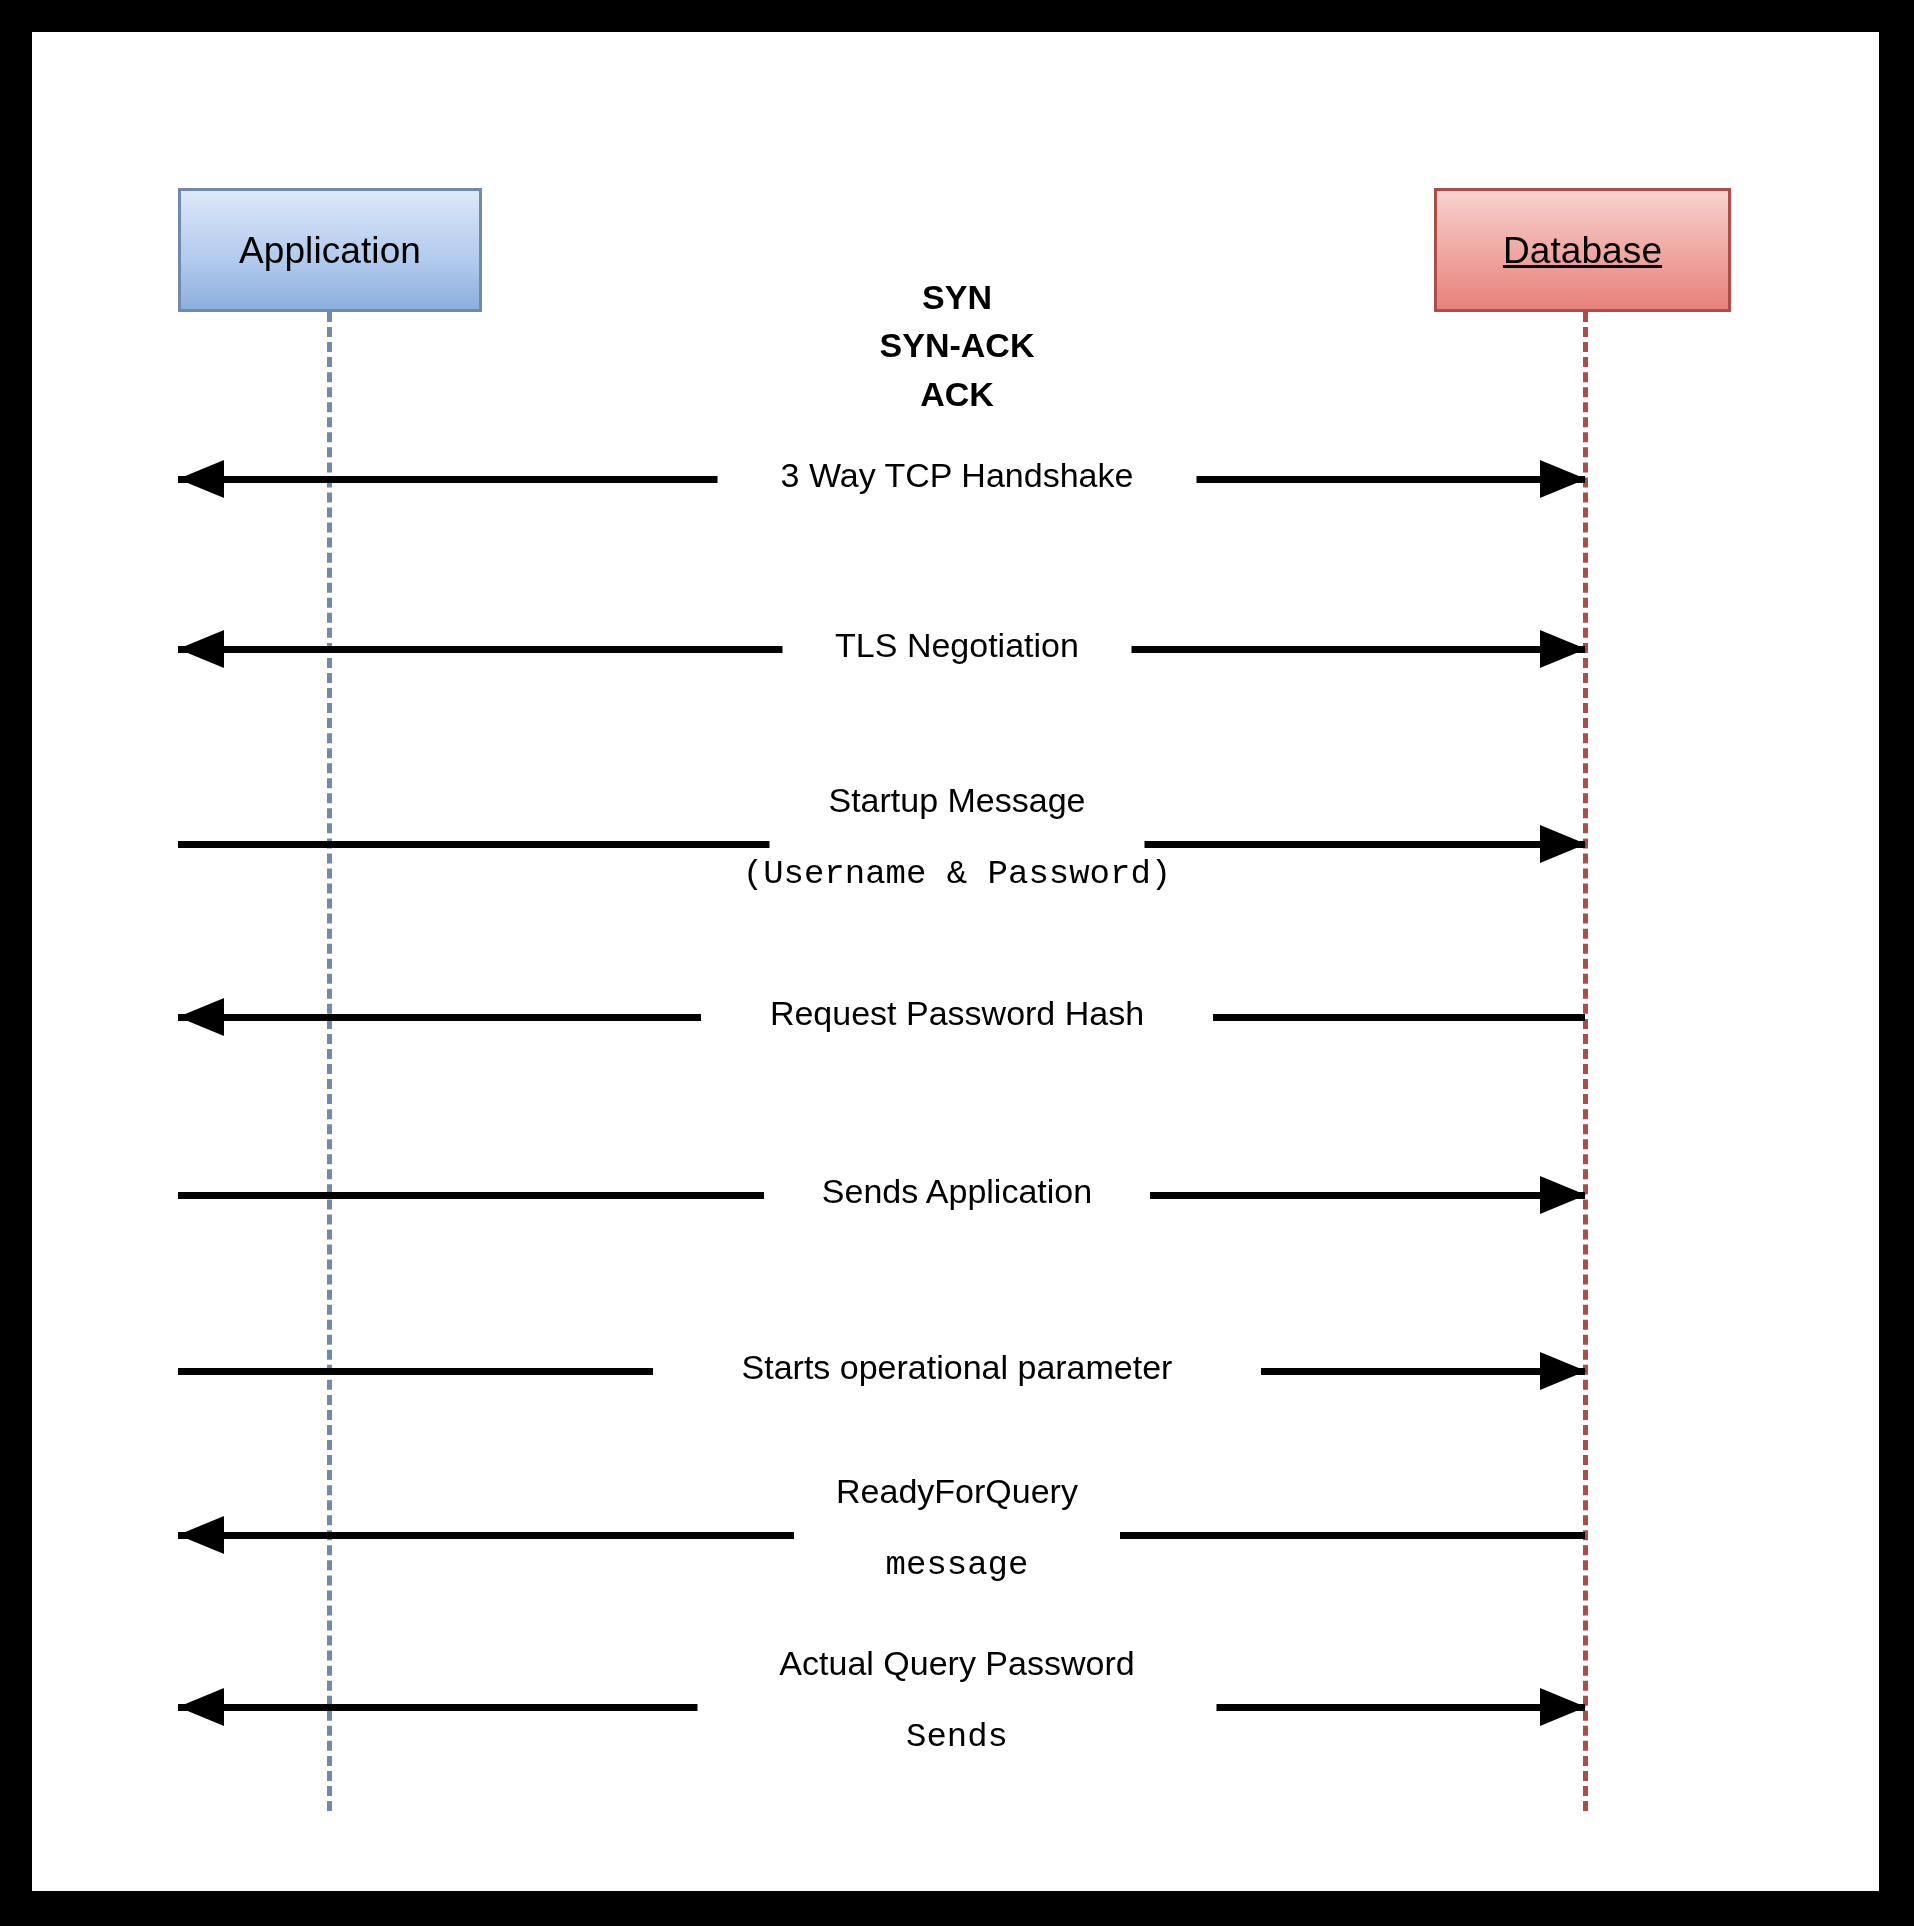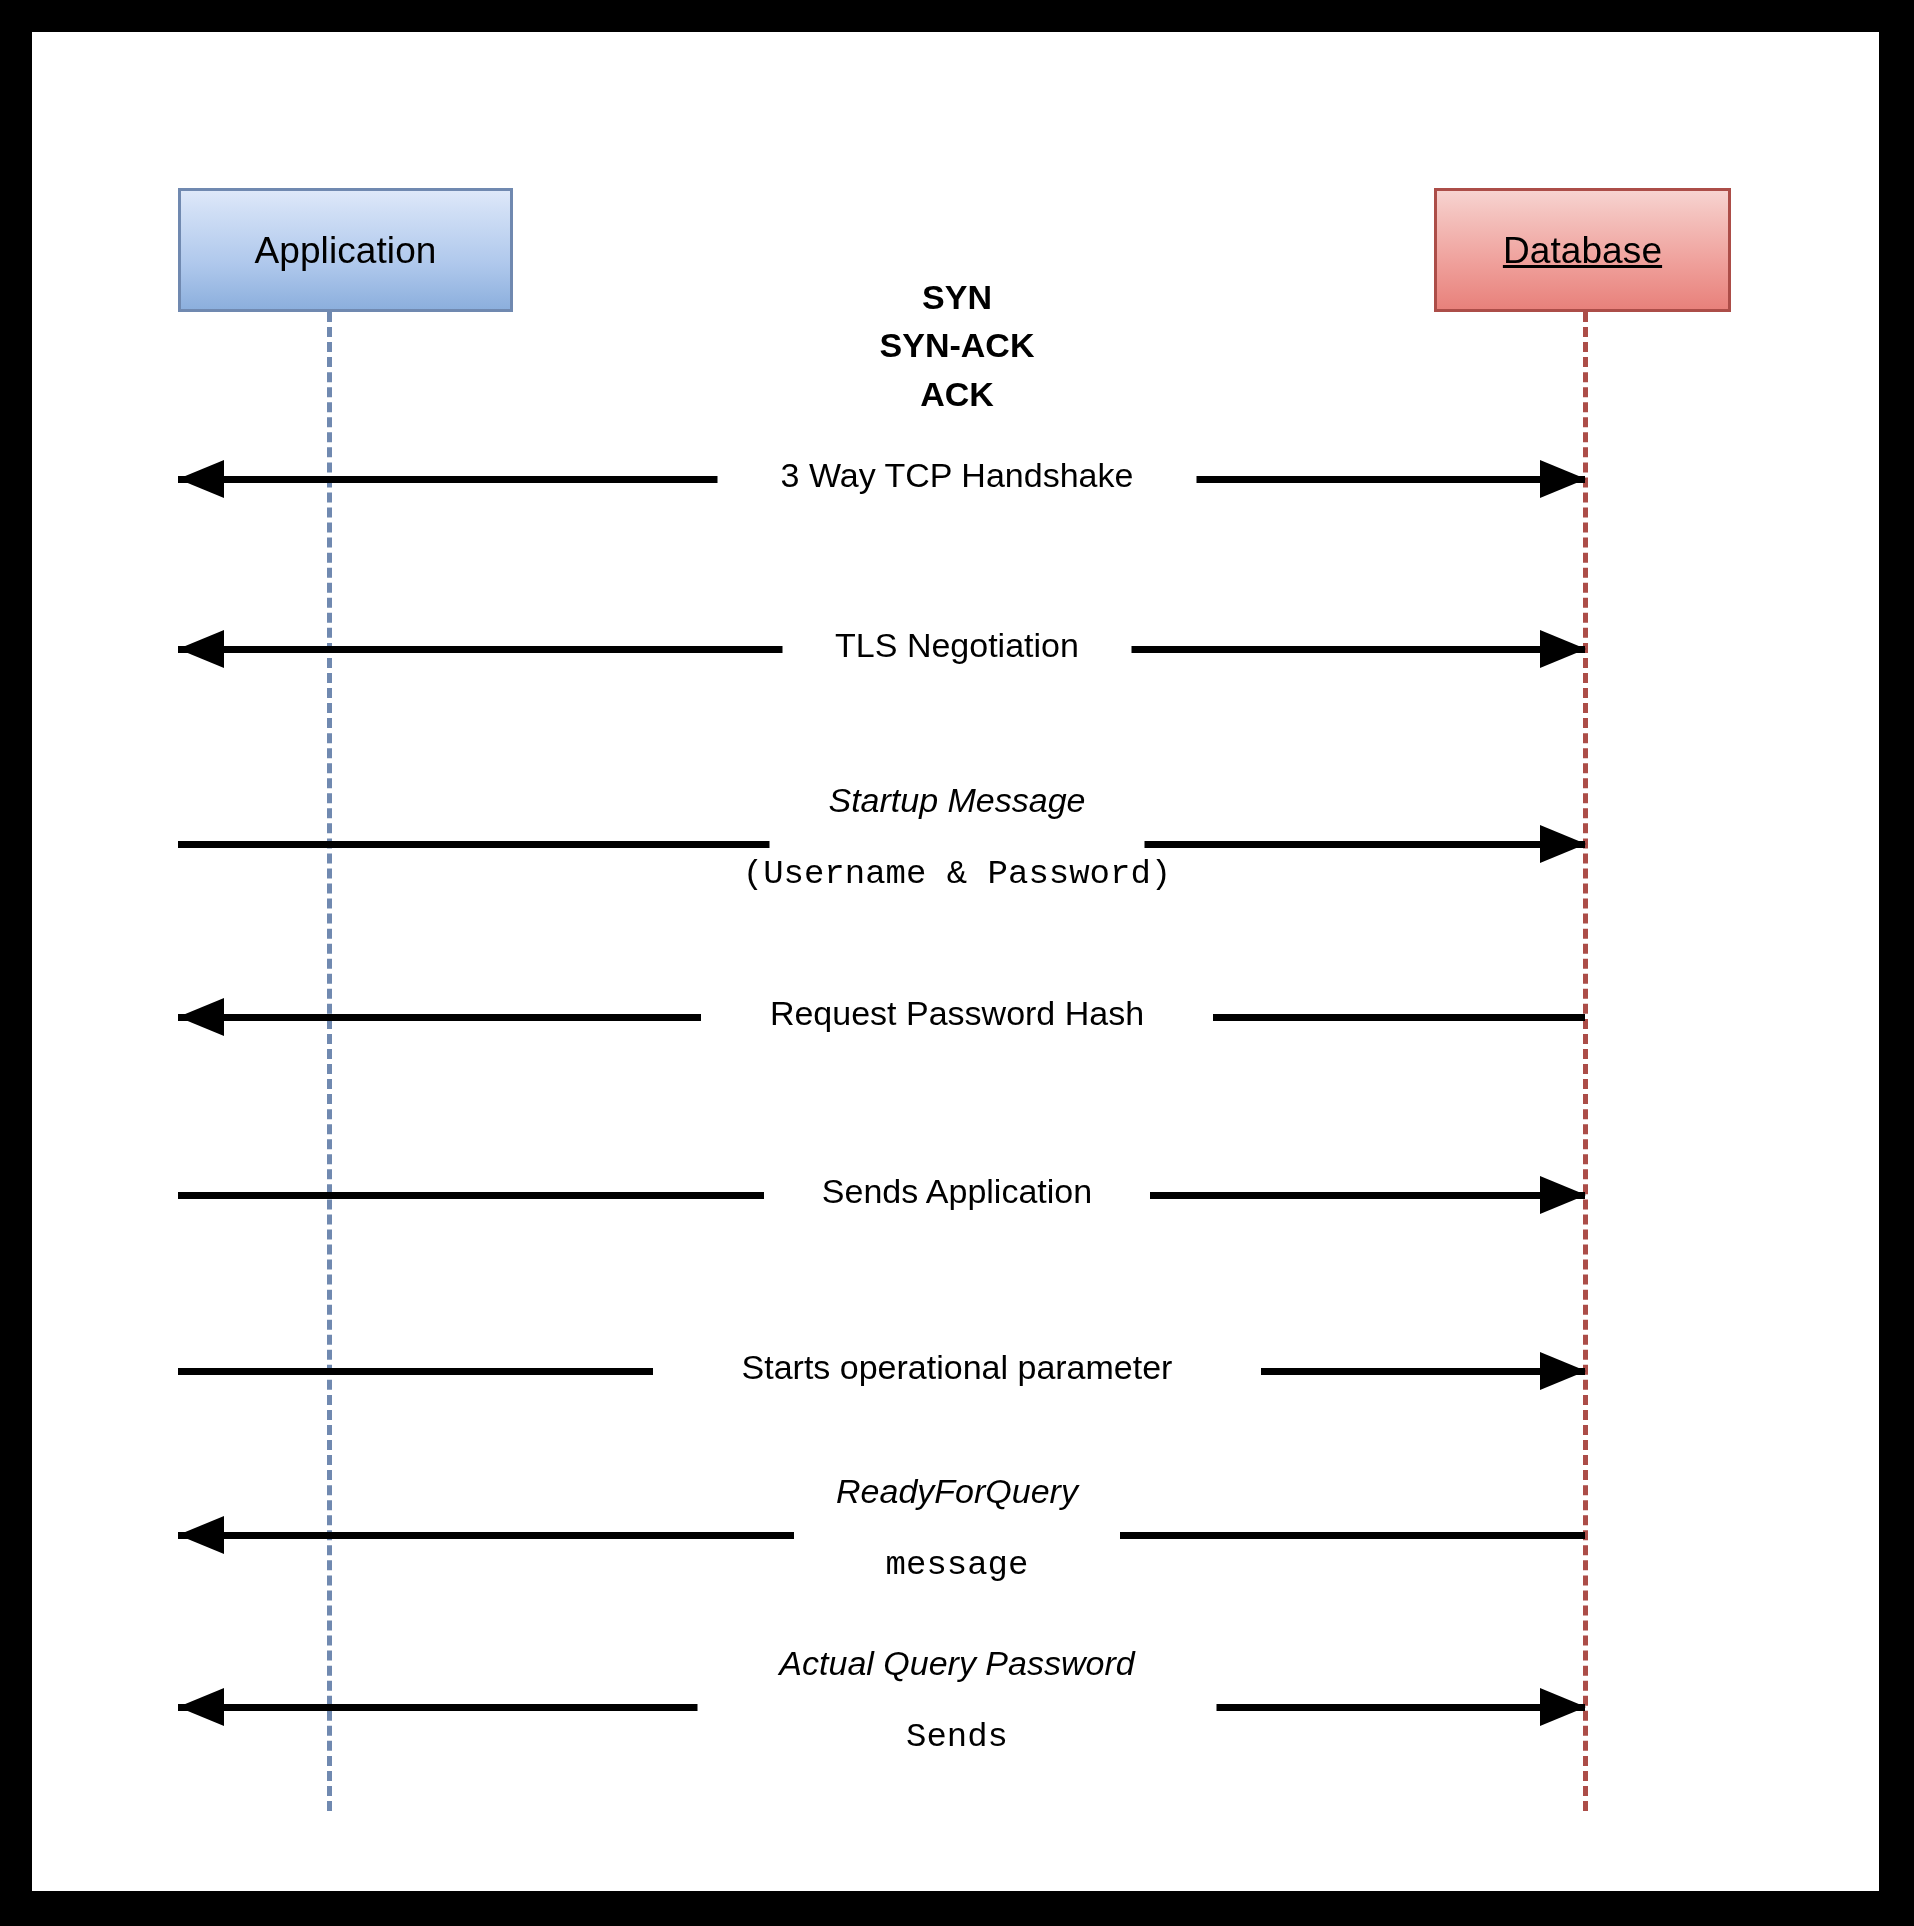--- a/index.html
+++ b/index.html
@@ -45,21 +45,21 @@
   }
   .participant .plabel {
     font-size: 37px;
     color: #000000;
     line-height: 1;
     letter-spacing: 0.1px;
   }
 
   #participant-application {
     left: 146px;
-    width: 335px;
+    width: 304px;
     background: linear-gradient(to bottom, #dee8f9 0%, #cfdef5 18%, #afc8ec 62%, #8cafdd 100%);
     border: 3px solid #7089b0;
   }
   #participant-database {
     left: 1402px;
     width: 297px;
     background: linear-gradient(to bottom, #f7d3d0 0%, #f4c3bf 18%, #ef9f9a 62%, #e8817b 100%);
     border: 3px solid #ac4d48;
     text-decoration: underline;
   }
@@ -135,21 +135,20 @@
     white-space: nowrap;
     background: transparent;
   }
   
   .label-one-line {
     top: -24.5px;
   }
   
   .label-two-line-top {
     top: -64px;
-    font-style: italic;
   }
   .label-two-line-bottom {
     top: 10.4px;
     font-family: Liberation Mono, monospace;
   }
 
   
   #tcp-notes {
     position: absolute;
     left: 925px;

